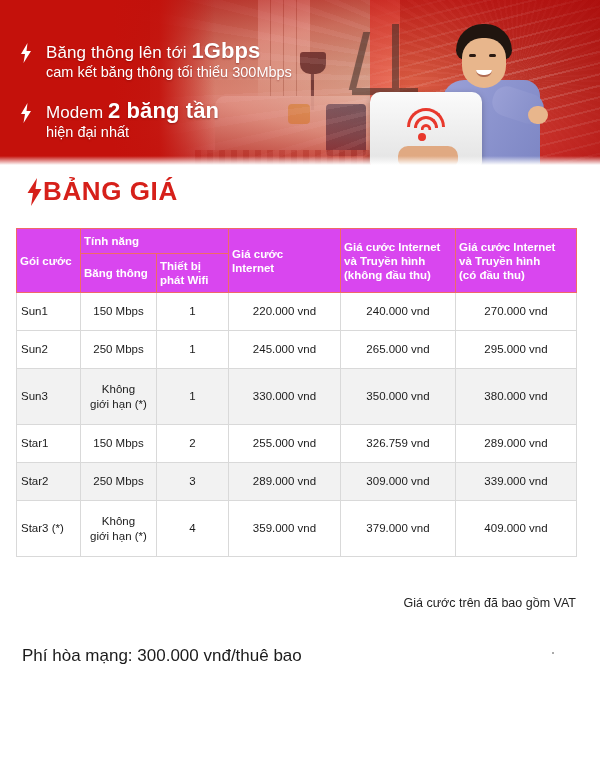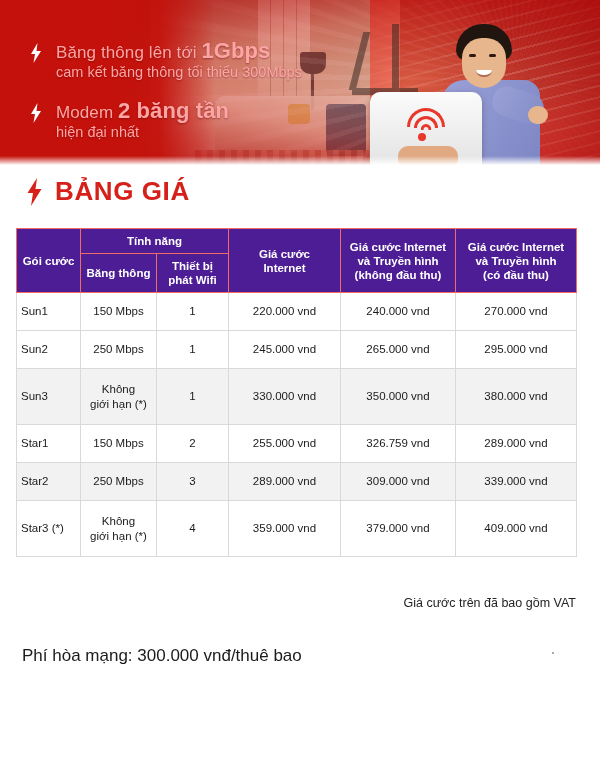--- a/index.html
+++ b/index.html
@@ -182,59 +182,59 @@
     position:absolute; left:398px; top:146px; width:60px; height:20px;
     background:#e0a982; border-radius:10px 10px 6px 6px;
   }
   .banner-bottom-fade {
     position:absolute; left:0; bottom:0; width:600px; height:10px;
     background:linear-gradient(180deg, rgba(255,255,255,0), #ffffff 90%);
   }
 
   
   .banner-copy {
-    position:absolute; left:26px; top:40px; width:330px; z-index:6;
-    color:#fca5a5;
+    position:absolute; left:16px; top:40px; width:330px; z-index:6;
+    color:#ffffff;
   }
   .bullet { position:relative; padding-left:30px; margin-bottom:18px; }
   .bolt-white {
     position:absolute; left:4px; top:3px;
     width:12px; height:20px; display:block;
   }
   .line1 { font-size:17px; line-height:21px; letter-spacing:.1px; white-space:nowrap;
            text-shadow:0 1px 2px rgba(100,0,0,.45); }
   .line1 b { font-size:22px; font-weight:bold; }
   .line2 { font-size:14.5px; line-height:19px; white-space:nowrap;
            text-shadow:0 1px 2px rgba(100,0,0,.45); }
 
   
   .title-row {
-    position:absolute; left:26px; top:176px; display:flex; align-items:center; gap:12px;
+    position:absolute; left:26px; top:176px; display:flex; align-items:center; gap:0;
   }
   .bolt-red { width:17px; height:28px; display:block; }
   .title-text {
     font-size:26px; font-weight:bold; color:#d6201a; letter-spacing:.6px;
   }
 
   
   .price-table {
     position:absolute; left:16px; top:228px;
     width:560px;
     border-collapse:collapse;
     table-layout:fixed;
     font-size:11.5px;
   }
   .price-table th {
-    background:#4c1d95;
+    background:#d946ef;
     color:#ffffff;
     font-weight:bold;
     border:1px solid #f06a66;
     padding:5px 3px;
     line-height:14px;
-    text-align:center;
+    text-align:left;
     vertical-align:middle;
   }
   .price-table td {
     border:1px solid #d9d9d9;
     padding:9px 4px;
     text-align:center;
     vertical-align:middle;
     color:#1b1b1b;
     font-size:11.5px;
     line-height:15px;

